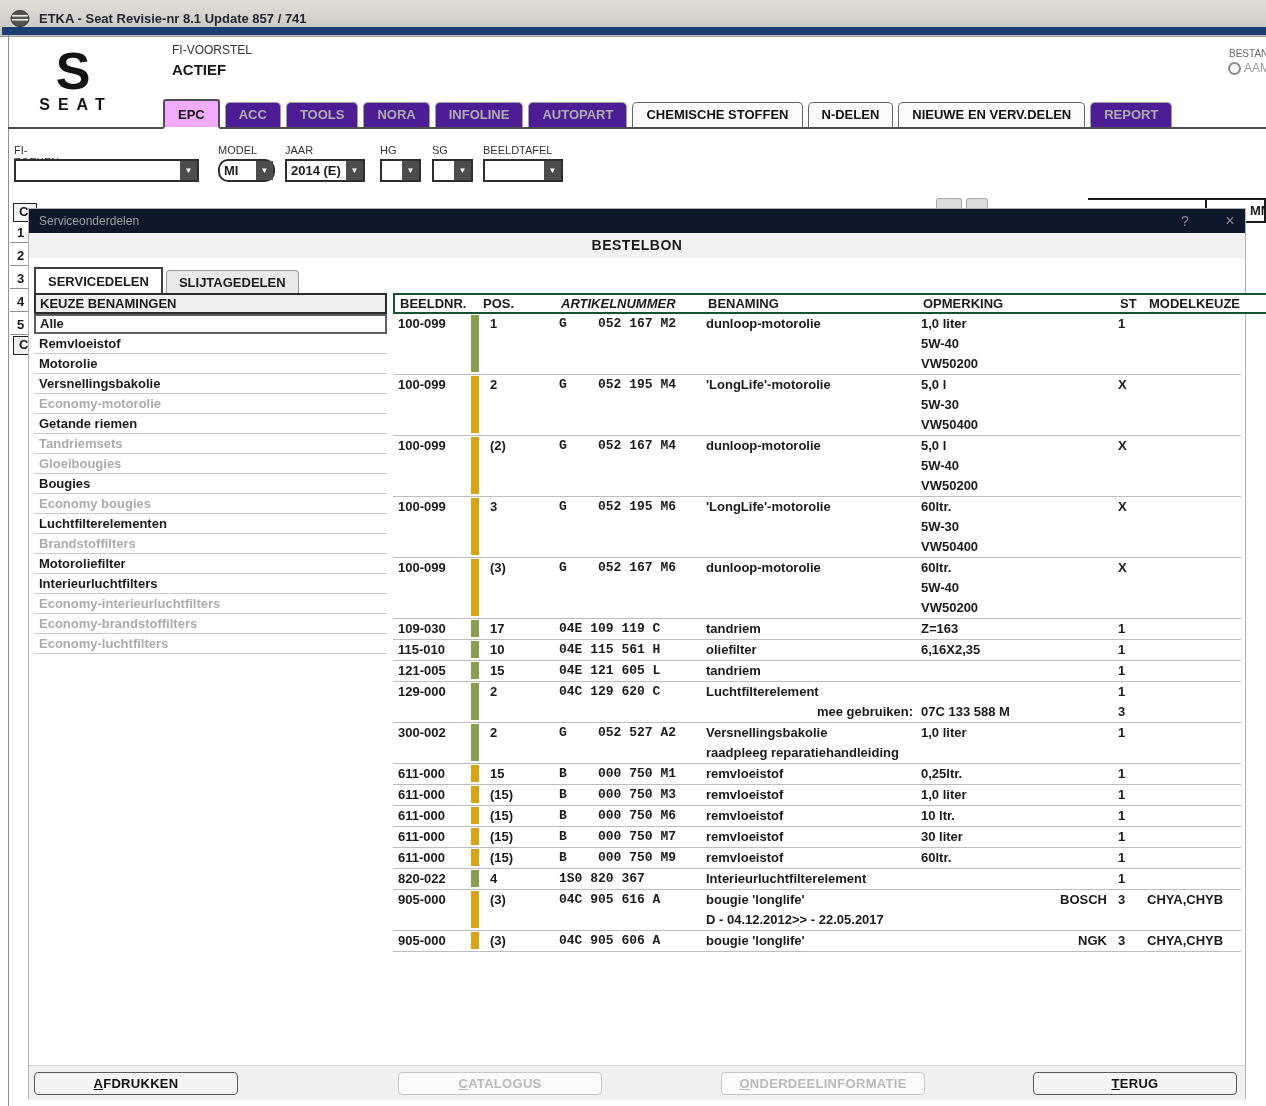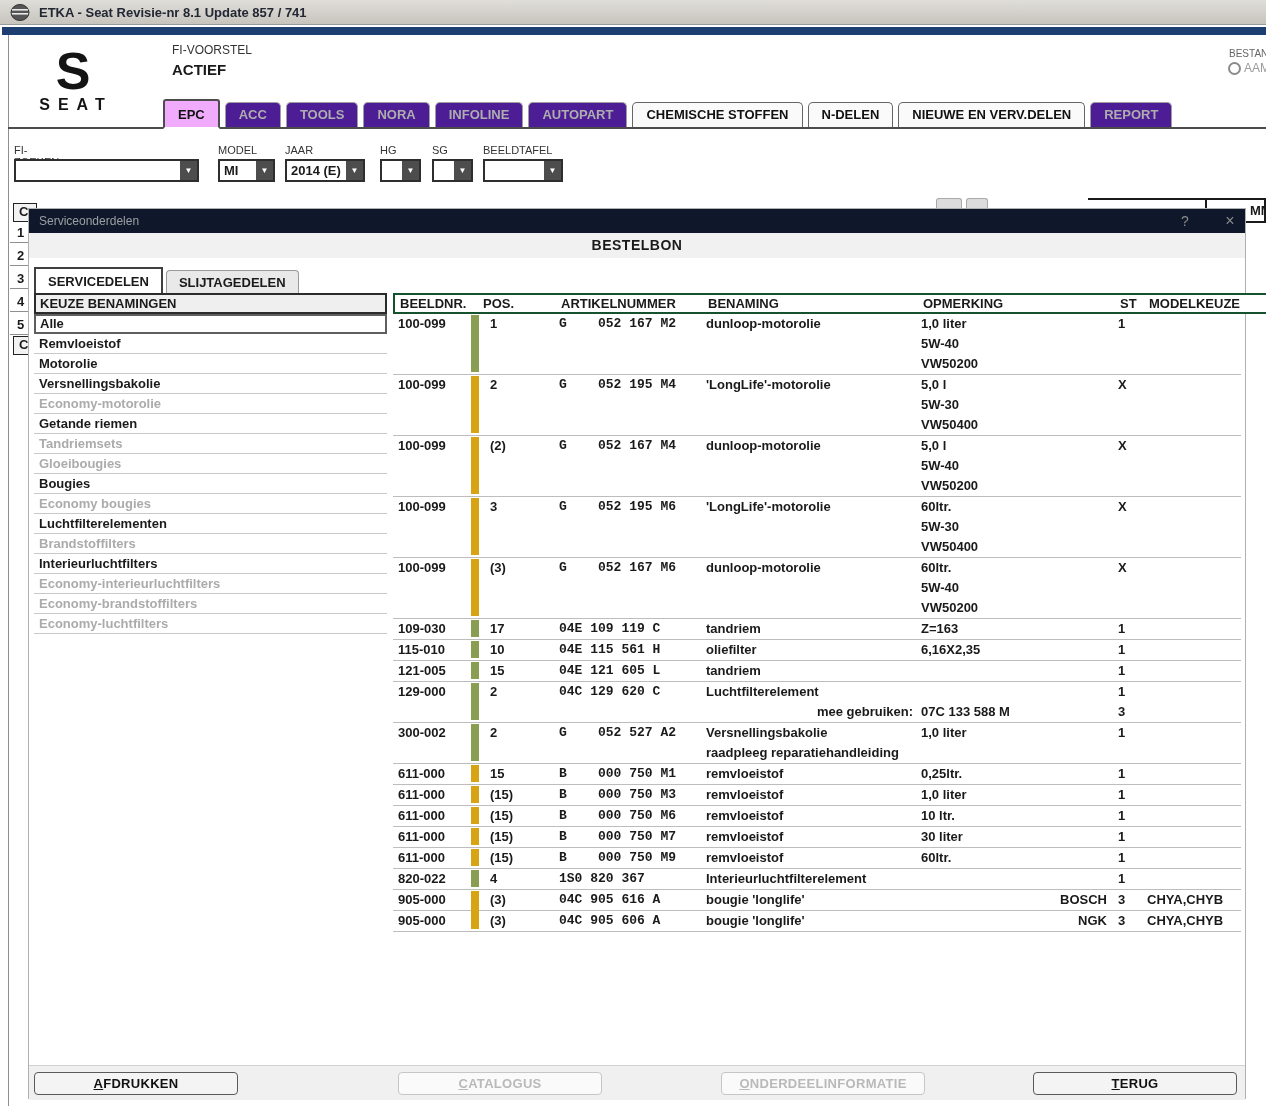--- a/index.html
+++ b/index.html
@@ -1,20 +1,20 @@
 <!DOCTYPE html>
 <html><head>
 <meta charset="utf-8">
 <style>
   html,body{margin:0;padding:0;}
   body{position:relative;width:1266px;height:1106px;overflow:hidden;background:#fff;
        font-family:"Liberation Sans",sans-serif;color:#1a1a1a;}
 
   
-  .titlebar{position:absolute;left:0;top:0;width:1266px;height:25px;
+  .titlebar{position:absolute;left:0;top:0;width:1266px;height:37px;
     background:linear-gradient(#e0ded9,#c7c4be);border-bottom:1px solid #9a9a9a;
     display:flex;align-items:center;box-sizing:border-box;}
   .app-icon{margin-left:10px;width:20px;height:17px;}
   .win-title{margin-left:9px;font-size:13px;font-weight:600;color:#222733;}
 
   .accent-bar{position:absolute;left:2px;top:27px;width:1264px;height:8px;background:#1c3e71;}
   .win-left-border{position:absolute;left:8px;top:35px;width:1px;height:1071px;background:#8f8f8f;}
 
   
   .brand{position:absolute;left:28px;top:46px;width:88px;text-align:center;}
@@ -148,21 +148,21 @@
     <div class="tab disabled">REPORT</div>
   </div>
 
 <div class="filter-bar">
     <div class="filter-label" style="left: 14px;">FI-ZOEKEN</div>
     <div class="combo" style="left: 14px; width: 185px;">
       <span class="val"></span>
       <span class="arrow">▼</span>
     </div>
     <div class="filter-label" style="left: 218px;">MODEL</div>
-    <div class="combo" style="left: 218px; width: 57px;">
+    <div class="combo" style="left: 218px; width: 57px; border-radius: 10px;">
       <span class="val">MI</span>
       <span class="arrow">▼</span>
     </div>
     <div class="filter-label" style="left: 285px;">JAAR</div>
     <div class="combo" style="left: 285px; width: 80px;">
       <span class="val">2014 (E)</span>
       <span class="arrow">▼</span>
     </div>
     <div class="filter-label" style="left: 380px;">HG</div>
     <div class="combo" style="left: 380px; width: 41px;">
@@ -215,30 +215,31 @@
       <div class="list-item">Motorolie</div>
       <div class="list-item">Versnellingsbakolie</div>
       <div class="list-item disabled">Economy-motorolie</div>
       <div class="list-item">Getande riemen</div>
       <div class="list-item disabled">Tandriemsets</div>
       <div class="list-item disabled">Gloeibougies</div>
       <div class="list-item">Bougies</div>
       <div class="list-item disabled">Economy bougies</div>
       <div class="list-item">Luchtfilterelementen</div>
       <div class="list-item disabled">Brandstoffilters</div>
+      <div class="list-item">Motoroliefilter</div>
       <div class="list-item">Interieurluchtfilters</div>
       <div class="list-item disabled">Economy-interieurluchtfilters</div>
       <div class="list-item disabled">Economy-brandstoffilters</div>
       <div class="list-item disabled">Economy-luchtfilters</div>
     </div>
 
   <div class="table-header">
       <span class="hcell" style="left: 5px;">BEELDNR.</span>
       <span class="hcell" style="left: 88px;">POS.</span>
-      <span class="hcell" style="left: 166px;">ARTIKELNUMMER</span>
+      <span class="hcell" style="left: 166px; font-style: italic;">ARTIKELNUMMER</span>
       <span class="hcell" style="left: 313px;">BENAMING</span>
       <span class="hcell" style="left: 528px;">OPMERKING</span>
       <span class="hcell" style="left: 725px;">ST</span>
       <span class="hcell" style="left: 754px;">MODELKEUZE</span>
     </div>
   <div class="parts-table-body">
       <div class="trow">
         <span class="bar" style="background: rgb(138, 158, 82); height: 57px;"></span>
         <div class="tline">
           <span class="c-beeldnr">100-099</span>
@@ -453,20 +454,23 @@
         <span class="bar" style="background: rgb(217, 164, 19); height: 37px;"></span>
         <div class="tline">
           <span class="c-beeldnr">905-000</span>
           <span class="c-pos">(3)</span>
           <span class="c-art">04C 905 616 A</span>
           <span class="c-ben">bougie 'longlife'</span>
           <span class="c-opmr">BOSCH</span>
           <span class="c-st">3</span>
           <span class="c-model">CHYA,CHYB</span>
         </div>
+        <div class="tline">
+          <span class="c-ben">D - 04.12.2012&gt;&gt; - 22.05.2017</span>
+        </div>
       </div>
       <div class="trow">
         <span class="bar" style="background: rgb(217, 164, 19); height: 17px;"></span>
         <div class="tline">
           <span class="c-beeldnr">905-000</span>
           <span class="c-pos">(3)</span>
           <span class="c-art">04C 905 606 A</span>
           <span class="c-ben">bougie 'longlife'</span>
           <span class="c-opmr">NGK</span>
           <span class="c-st">3</span>

